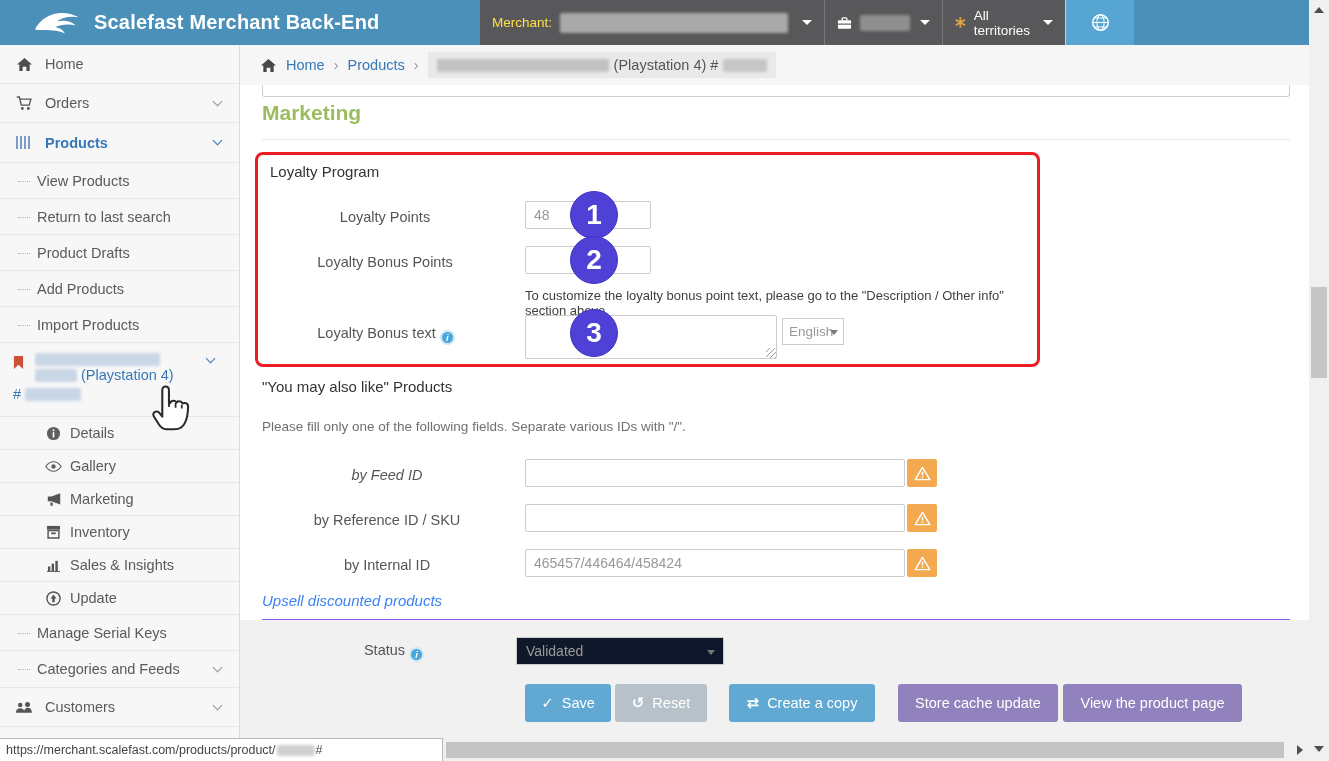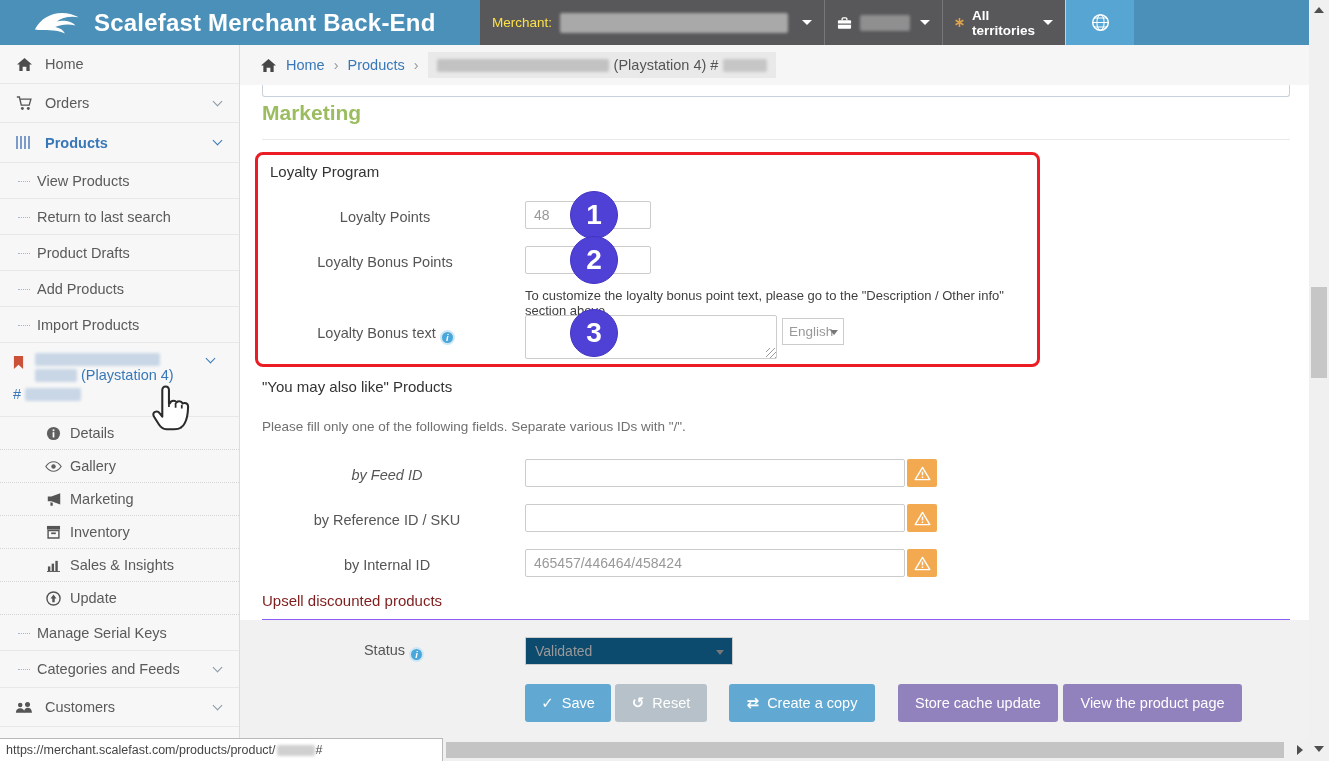--- a/index.html
+++ b/index.html
@@ -11,26 +11,26 @@
   }
   .abs { position:absolute; }
 
   
   .blur { display:inline-block; border-radius:2px; filter:blur(1.5px); }
 
   
   .header { position:absolute; left:0; top:0; width:1309px; height:45px;
             background:var(--header-blue,#4a90b9); display:flex; color:#fff; }
   .hdr-brand { width:480px; display:flex; align-items:center; padding-left:30px; gap:12px; }
-  .hdr-title { font-size:24px; font-weight:600; letter-spacing:.2px; }
+  .hdr-title { font-size:20px; font-weight:600; letter-spacing:.2px; }
   .hdr-dark { width:585px; background:#58585b; display:flex; }
   .seg { height:100%; display:flex; align-items:center; padding:0 12px; gap:8px; font-size:13.5px; }
   .seg-merchant { width:345px; border-right:1px solid #77777a; }
   .seg-store { width:118px; border-right:1px solid #77777a; }
-  .seg-terr { width:122px;font-weight:bold; }
+  .seg-terr { width:122px; }
   .merchant-lbl { color:#fde047; }
   .caret { width:0; height:0; border-left:5px solid transparent; border-right:5px solid transparent;
            border-top:5px solid #fff; margin-left:auto; }
   .hdr-welcome { width:175px; background:#57a5d2; display:flex; align-items:center; padding:0 10px; gap:8px; }
   .welcome-txt { display:flex; flex-direction:column; gap:3px; font-size:13px; }
   .hdr-globe { width:69px; background:#57a5d2; border-left:1px solid rgba(255,255,255,.55);
                display:flex; align-items:center; justify-content:center; }
 
   
   .bcrumb { position:absolute; left:240px; top:45px; width:1069px; height:40px; background:#f6f6f6;
@@ -84,25 +84,25 @@
               display:flex; align-items:center; padding:0 14px 0 6px; color:#999; font-size:13.5px;
               overflow:hidden; white-space:nowrap; }
   .sel-caret { position:absolute; right:5px; top:11px; width:0; height:0;
                border-left:4px solid transparent; border-right:4px solid transparent; border-top:5px solid #777; }
   .grip { position:absolute; width:10px; height:10px;
           background:repeating-linear-gradient(135deg, transparent 0 2.5px, #9a9a9a 2.5px 3.5px); }
   .h15 { position:absolute; font-size:15px; color:#333; }
   .helper { position:absolute; font-size:13.5px; color:#707070; }
   .warn-btn { position:absolute; width:30px; height:28px; background:var(--warning-orange,#f3a94f);
               border:none; border-radius:2px; display:flex; align-items:center; justify-content:center; cursor:pointer; }
-  .upsell { position:absolute; left:22px; top:507px; width:1028px; font-size:15px; color:#7f1d1d;
-            padding-bottom:10px; border-bottom:6px solid #8b5cf6; }
+  .upsell { position:absolute; left:22px; top:507px; width:1028px; font-size:15px; color:#3b82f6;
+            padding-bottom:10px; border-bottom:6px solid #8b5cf6;font-style:italic; }
   .footer { position:absolute; left:0; top:535px; width:1069px; height:119px; background:#f1f1f1; }
-  .status-sel { position:absolute; left:285px; top:17px; width:208px; height:28px; border:1px solid #ccc;
-                background:#0c4a6e; display:flex; align-items:center; padding:0 22px 0 9px; color:#999; font-size:14px; }
+  .status-sel { position:absolute; left:276px; top:17px; width:208px; height:28px; border:1px solid #ccc;
+                background:#0f172a; display:flex; align-items:center; padding:0 22px 0 9px; color:#999; font-size:14px; }
   .btn { position:absolute; top:64px; height:38px; border:none; border-radius:3px; color:#fff;
          font-family:inherit; font-size:14.5px; display:flex; align-items:center; justify-content:center;
          gap:8px; cursor:pointer; }
   .btn-blue { background:var(--action-blue,#61a9d2); }
   .btn-gray { background:#b6c1c9; }
   .btn-purple { background:var(--action-purple,#9181bd); }
   .btn-ico { font-size:15px; font-weight:bold; }
 
   
   .vscroll { position:absolute; right:0; top:0; width:20px; height:761px; background:#f0f0f0; z-index:10; }

